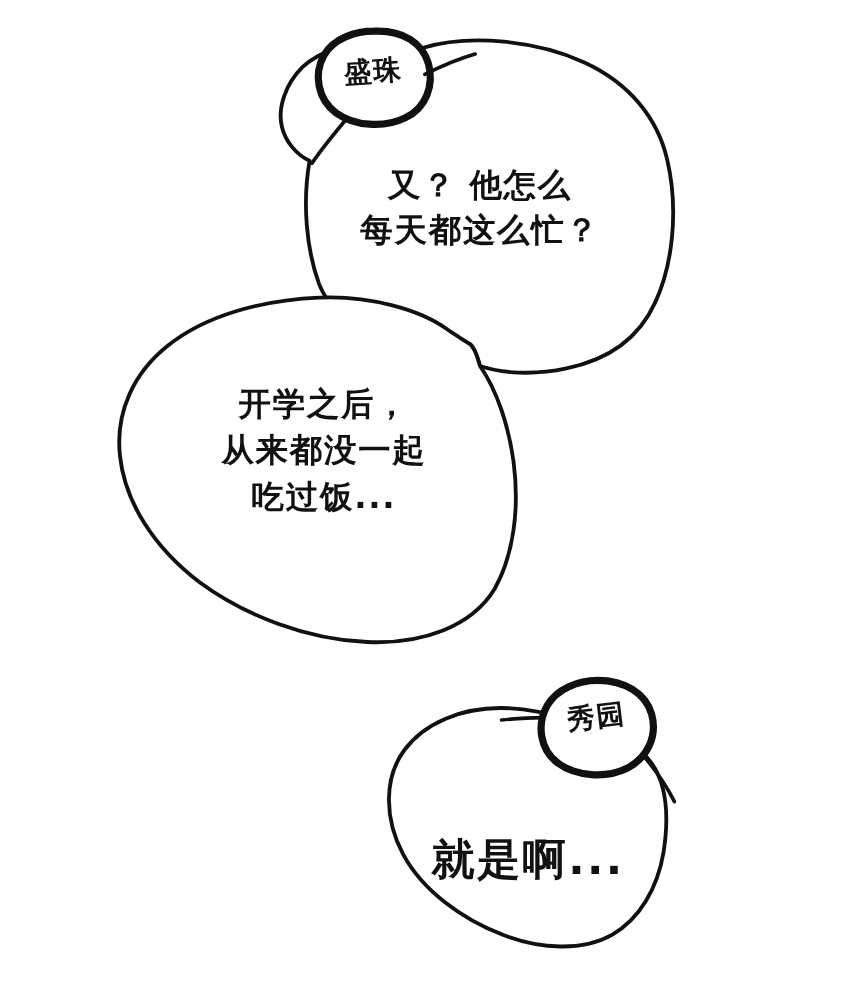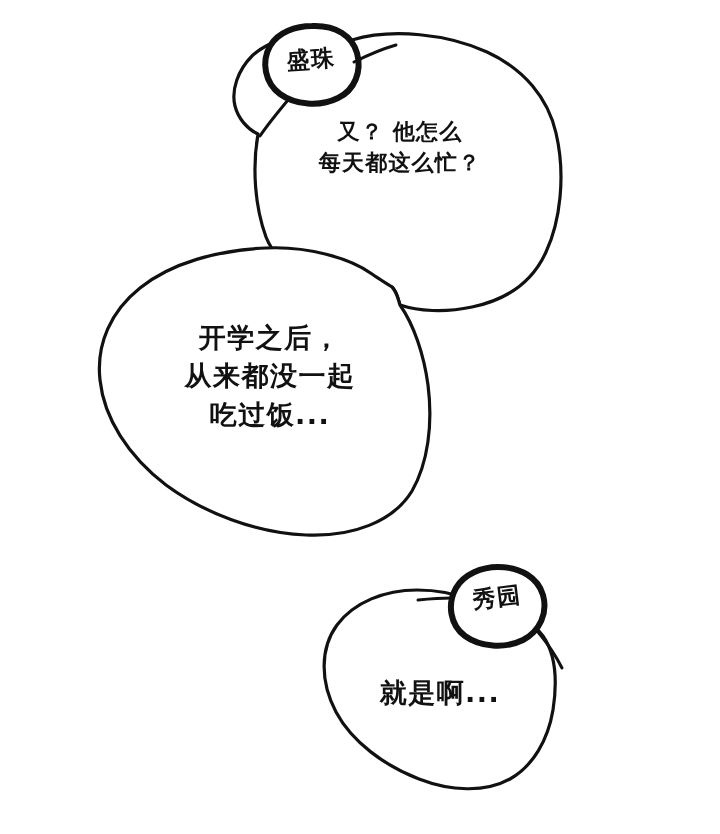--- a/index.html
+++ b/index.html
@@ -29,35 +29,35 @@
     color: #111111;
     font-weight: 700;
     text-align: center;
     line-height: 1.42;
     letter-spacing: 0.055em;
     white-space: pre;
     font-family: "DejaVu Sans", "Liberation Sans", sans-serif;
   }
   #bubble1-text {
     left: 250px;
-    top: 116px;
+    top: 136px;
     width: 300px;
-    font-size: 22px;
+    font-size: 27px;
   }
   #bubble2-text {
     left: 120px;
     top: 319px;
     width: 300px;
     font-size: 27px;
   }
   #bubble3-text {
     left: 330px;
-    top: 674px;
+    top: 691px;
     width: 220px;
-    font-size: 27px;
+    font-size: 36px;
   }
   .name-tag-text {
     position: absolute;
     color: #111111;
     font-weight: 700;
     text-align: center;
     white-space: pre;
     font-family: "DejaVu Sans", "Liberation Sans", sans-serif;
   }
   #nametag1-text {

